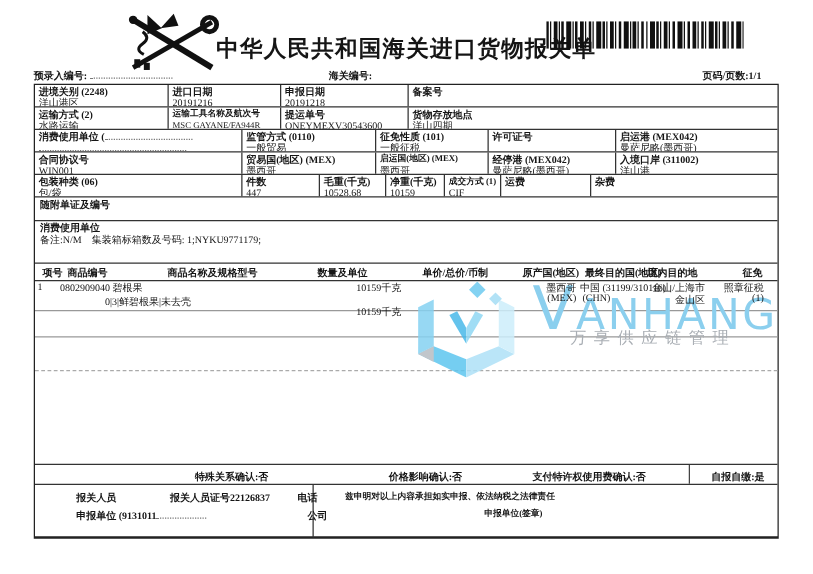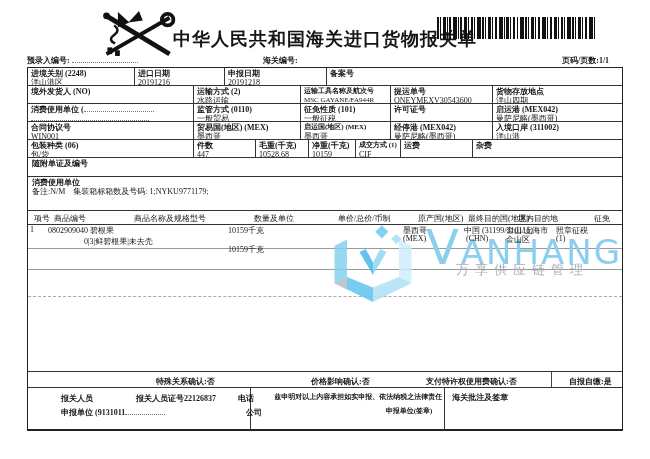--- a/index.html
+++ b/index.html
@@ -27,24 +27,24 @@
   .wA1{width:166px}.wA2{width:107px}.wA3{width:90px}.wA4{width:102px}.wA5{width:129px}
   
   .wB1{width:166px}.wB2{width:62px}.wB3{width:53px}.wB4{width:47px}.wB5{width:45px}
   .wB6{width:72px}.wB7{width:72px}.wB8{width:77px}
 
   .docs-row { height:19px; border-bottom:1px solid #333; padding:1px 4px; }
   .marks-row { height:34px; border-bottom:1px solid #333; padding:1px 4px; }
 
   
   .goods { position:relative; height:161px; border-bottom:1px solid #333; }
-  .goods .hd { position:absolute; top:2px; font-size:8px; font-weight:normal; white-space:nowrap; z-index:2; }
+  .goods .hd { position:absolute; top:2px; font-size:8px; font-weight:bold; white-space:nowrap; z-index:2; }
   .goods .hd-line { position:absolute; top:13px; left:0; width:100%; border-top:1px solid #333; }
   .gi { position:absolute; font-size:8px; white-space:nowrap; z-index:2; }
-  .gr { }
+  .gr { text-align:right; }
   .sep1 { position:absolute; top:37px; left:0; width:100%; border-top:1px solid #999; }
   .sep2 { position:absolute; top:58px; left:0; width:100%; border-top:1px solid #999; }
   .sep3 { position:absolute; top:85px; left:0; width:100%; border-top:1px dashed #aaa; }
 
   
   .wm { position:absolute; z-index:1; }
   .wm-brand { left:398px; top:16px; font-family:"DejaVu Sans", sans-serif; font-size:34px;
     color:#8bcfee; letter-spacing:2px; font-weight:400; line-height:40px; }
   .wm-brand::first-letter { font-size:48px; }
   .wm-tag { left:428px; top:50px; font-family:"DejaVu Sans", sans-serif; font-size:13px;
@@ -156,24 +156,20 @@
       <div class="lbl">申报日期</div>
       <div class="val">20191218</div>
     </div>
     <div class="cell wA5">
       <div class="lbl">备案号</div>
       <div class="val"></div>
     </div>
   </div>
 
   <div class="row h18">
-    <div class="cell wA1">
-      <div class="lbl">境外发货人 (NO)</div>
-      <div class="val"></div>
-    </div>
     <div class="cell wA2">
       <div class="lbl">运输方式 (2)</div>
       <div class="val">水路运输</div>
     </div>
     <div class="cell wA3">
       <div class="lbl" style="font-size:7px">运输工具名称及航次号</div>
       <div class="val" style="font-size:7px">MSC GAYANE/FA944R</div>
     </div>
     <div class="cell wA4">
       <div class="lbl">提运单号</div>
@@ -329,18 +325,15 @@
       <span class="fitem" style="left:3px;top:5px">报关人员</span>
       <span class="fitem" style="left:78px;top:5px">报关人员证号22126837</span>
       <span class="fitem" style="left:180px;top:5px">电话</span>
       <span class="fitem" style="left:3px;top:19px"><span>申报单位 (9131011</span><span class="dots" style="width:40px"></span></span>
       <span class="fitem" style="left:188px;top:19px">公司</span>
     </div>
     <div class="fcell fw2">
       <div class="decl">兹申明对以上内容承担如实申报、依法纳税之法律责任</div>
       <div class="decl2">申报单位(签章)</div>
     </div>
-    <div class="fcell fw3">
-      <div class="notes-lbl">海关批注及签章</div>
-    </div>
   </div>
 
 </div>
 
 </body></html>

